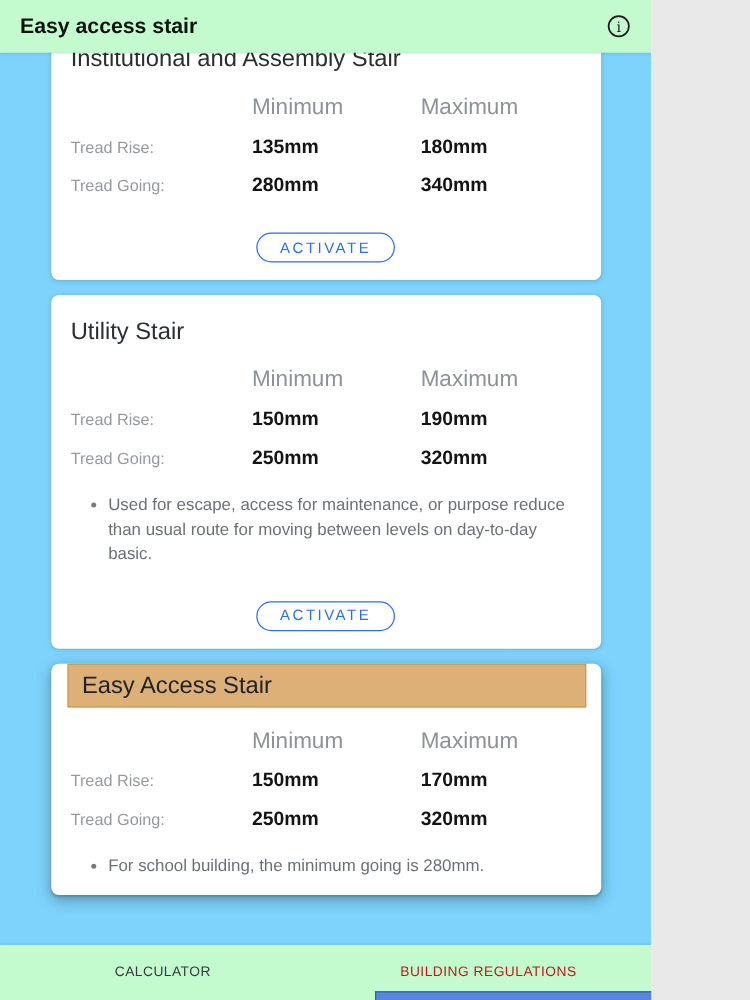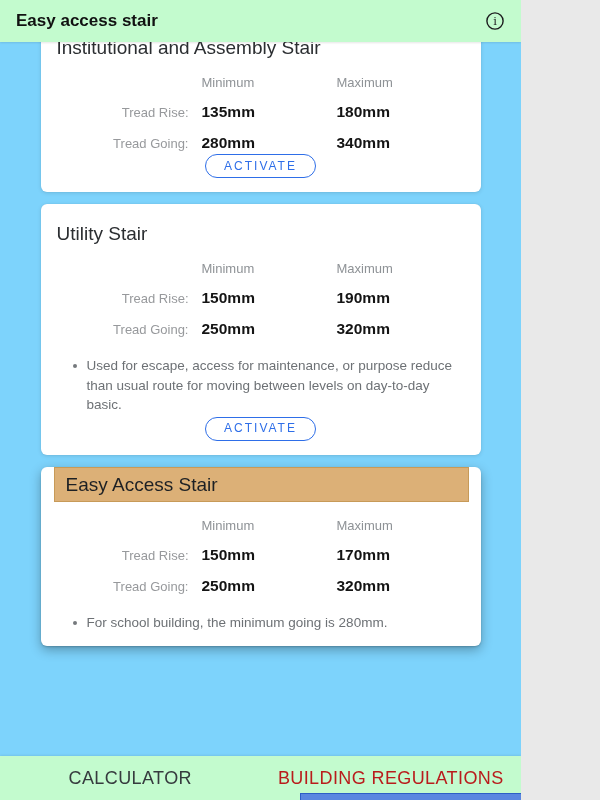--- a/index.html
+++ b/index.html
@@ -48,51 +48,51 @@
     padding:5px 11px;box-sizing:border-box;
   }
   .card-banner .card-title{padding:0;color:#1d2024;}
   .spec{
     display:grid;
     grid-template-columns:145px 135px 1fr;
     row-gap:13px;
     margin:16px 16px 0 16px;
     align-items:baseline;
   }
-  .spec .colh{font-size:13px;color:#8e9296;}
-  .spec .lbl{font-size:13px;color:#97999c;text-align:right;padding-right:13px;}
+  .spec .colh{font-size:18px;color:#8e9296;}
+  .spec .lbl{font-size:13px;color:#97999c;padding-right:13px;}
   .spec .val{font-size:15.5px;font-weight:bold;color:#141414;}
   ul.notes{
     list-style:none;
     margin:18px 16px 0 16px;padding:0 0 0 16px;
     color:#6d7175;font-size:13.5px;line-height:19.5px;
   }
   ul.notes li{position:relative;padding-left:14px;}
   ul.notes li::before{
     content:"";position:absolute;left:0;top:8px;
     width:4px;height:4px;border-radius:50%;background:#75797d;
   }
   .activate{
-    display:block;margin:2px auto 0 auto;
+    display:block;margin:28px auto 0 auto;
     min-width:104px;height:24px;
     border:1.5px solid #2e6ee8;border-radius:12px;
     background:#fff;color:#2e6ee8;
     font-family:"Liberation Sans", sans-serif;
     font-size:12px;font-weight:500;letter-spacing:2px;
     padding:0 18px;cursor:pointer;line-height:21px;
   }
   
   .tabbar{
     position:absolute;bottom:0;left:0;right:0;height:44px;
     background:#c3fbce;z-index:20;display:flex;
     box-shadow:0 -1px 2px rgba(0,0,0,0.08);
   }
   .tab{
     flex:1;display:flex;align-items:center;justify-content:center;
-    font-size:18px;font-weight:500;letter-spacing:0.4px;
+    font-size:11px;font-weight:500;letter-spacing:0.4px;
     color:#363b3e;cursor:pointer;
   }
   .tab--active{color:#b91c1c;}
   .tab-indicator{
     position:absolute;bottom:0;left:300px;width:297px;height:7px;
     background:#5a86e0;border:1px solid #2d5ec6;border-bottom:none;
     box-sizing:border-box;
   }
 </style>
 </head>

